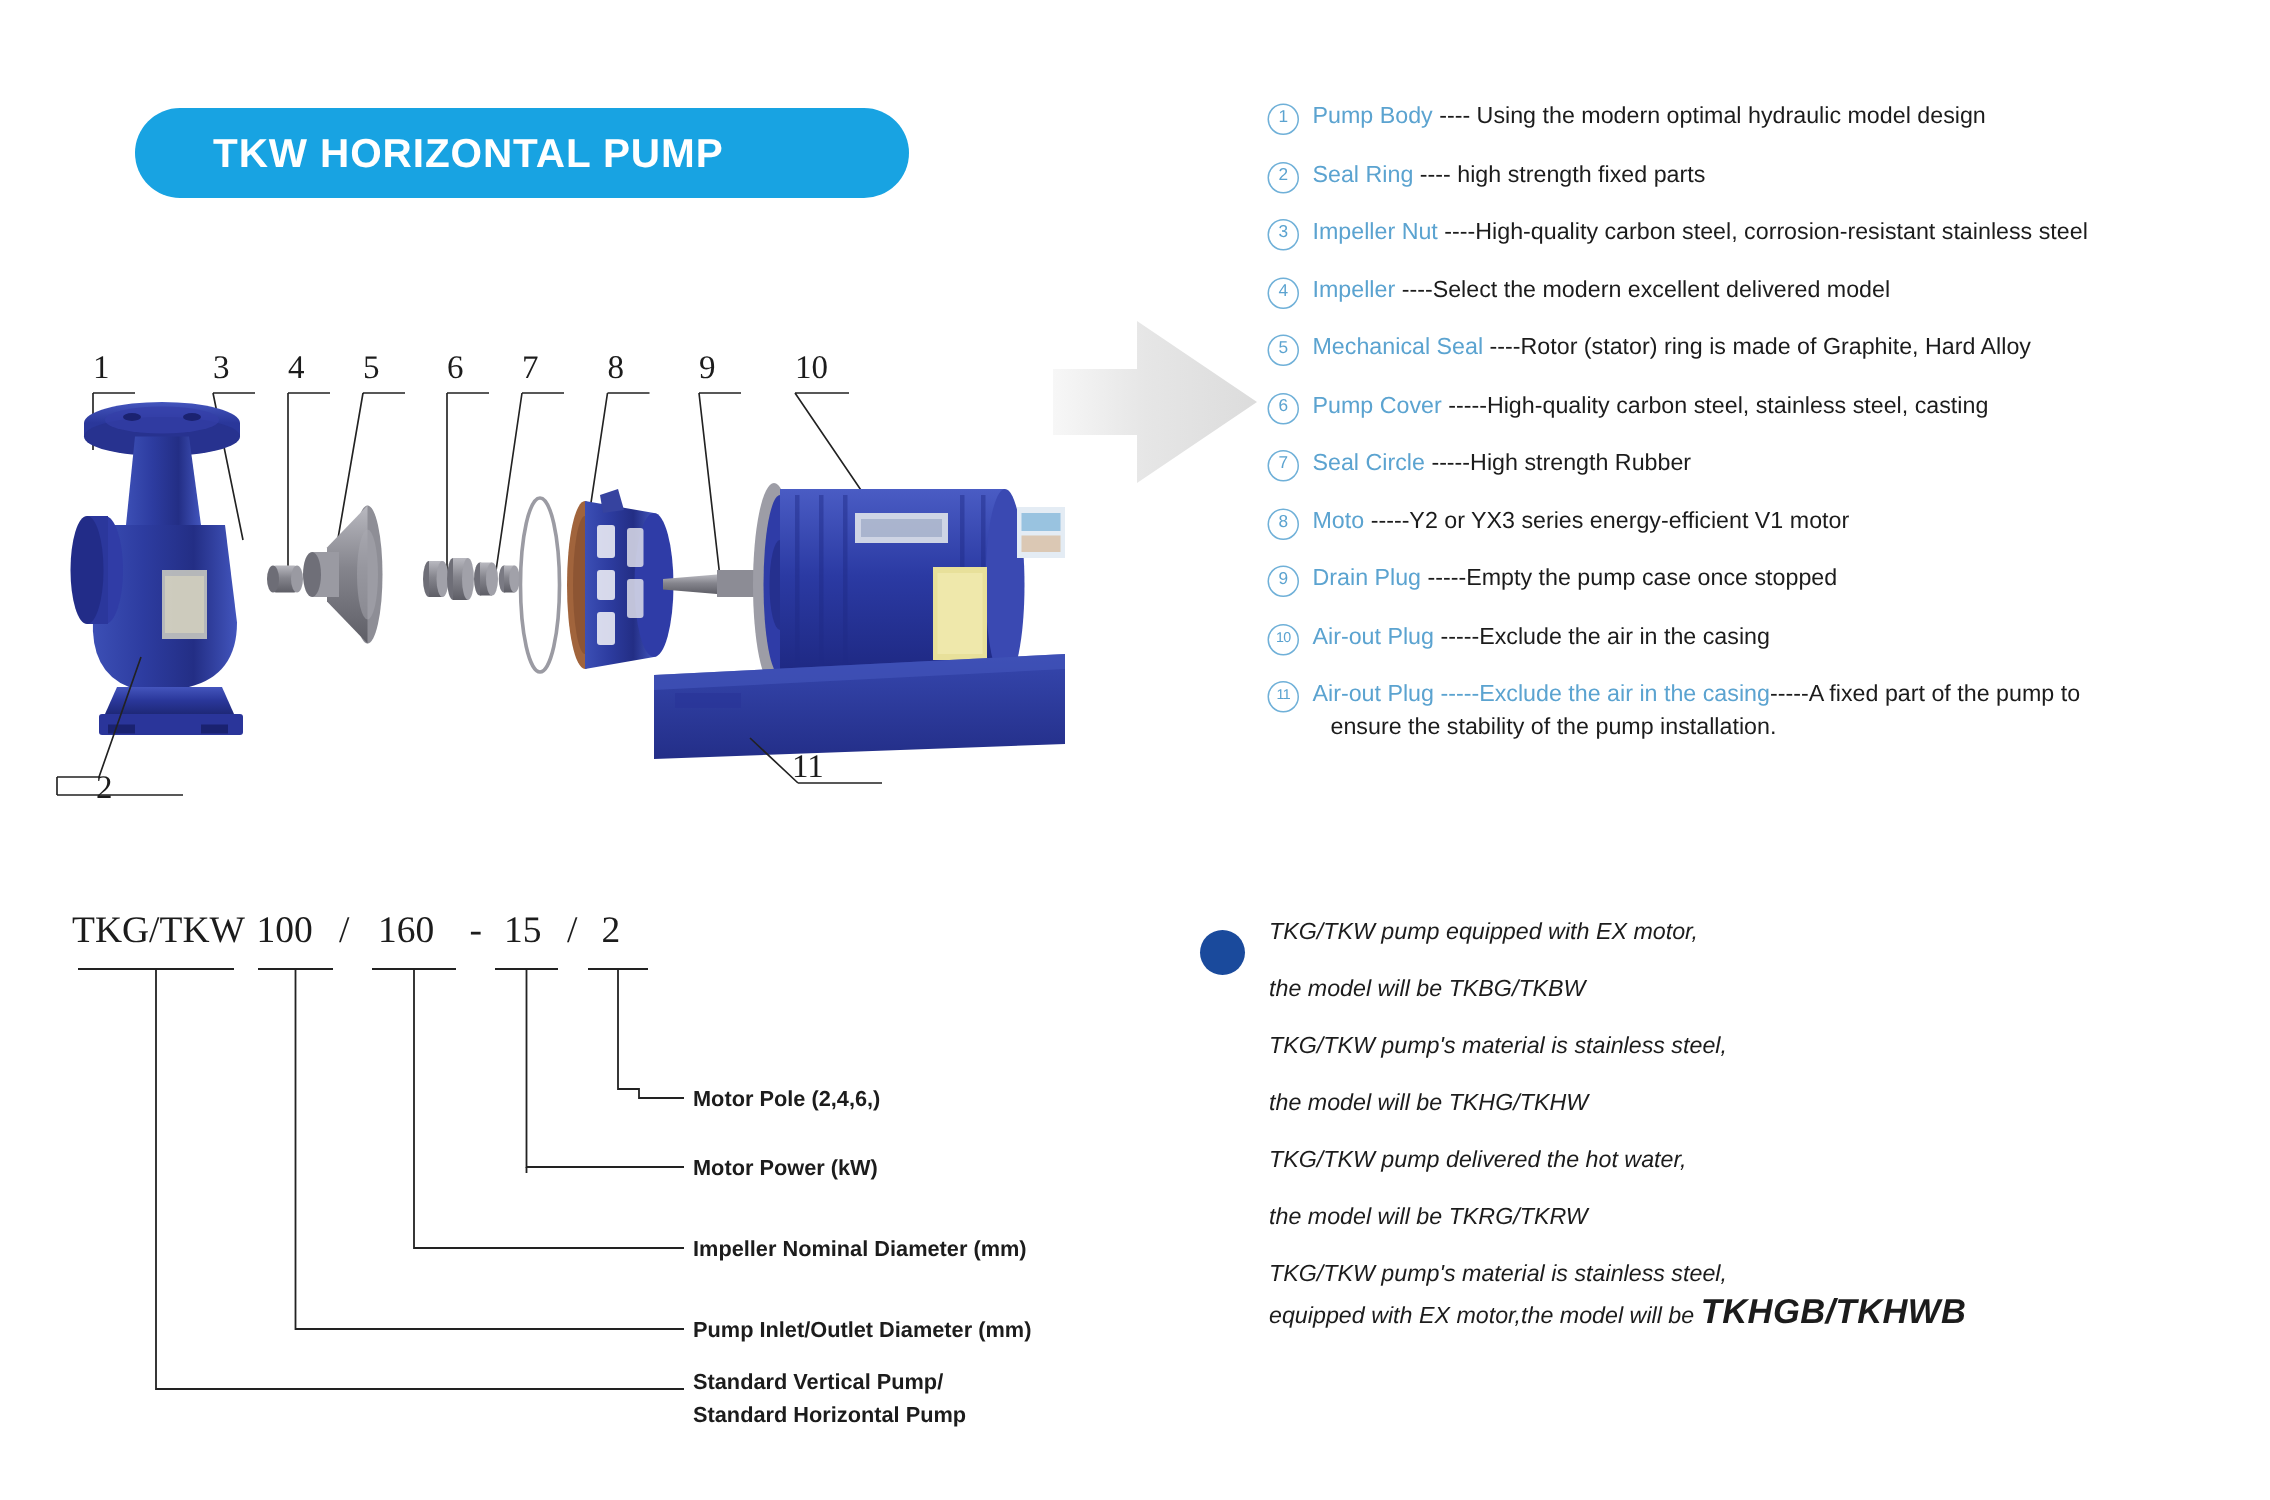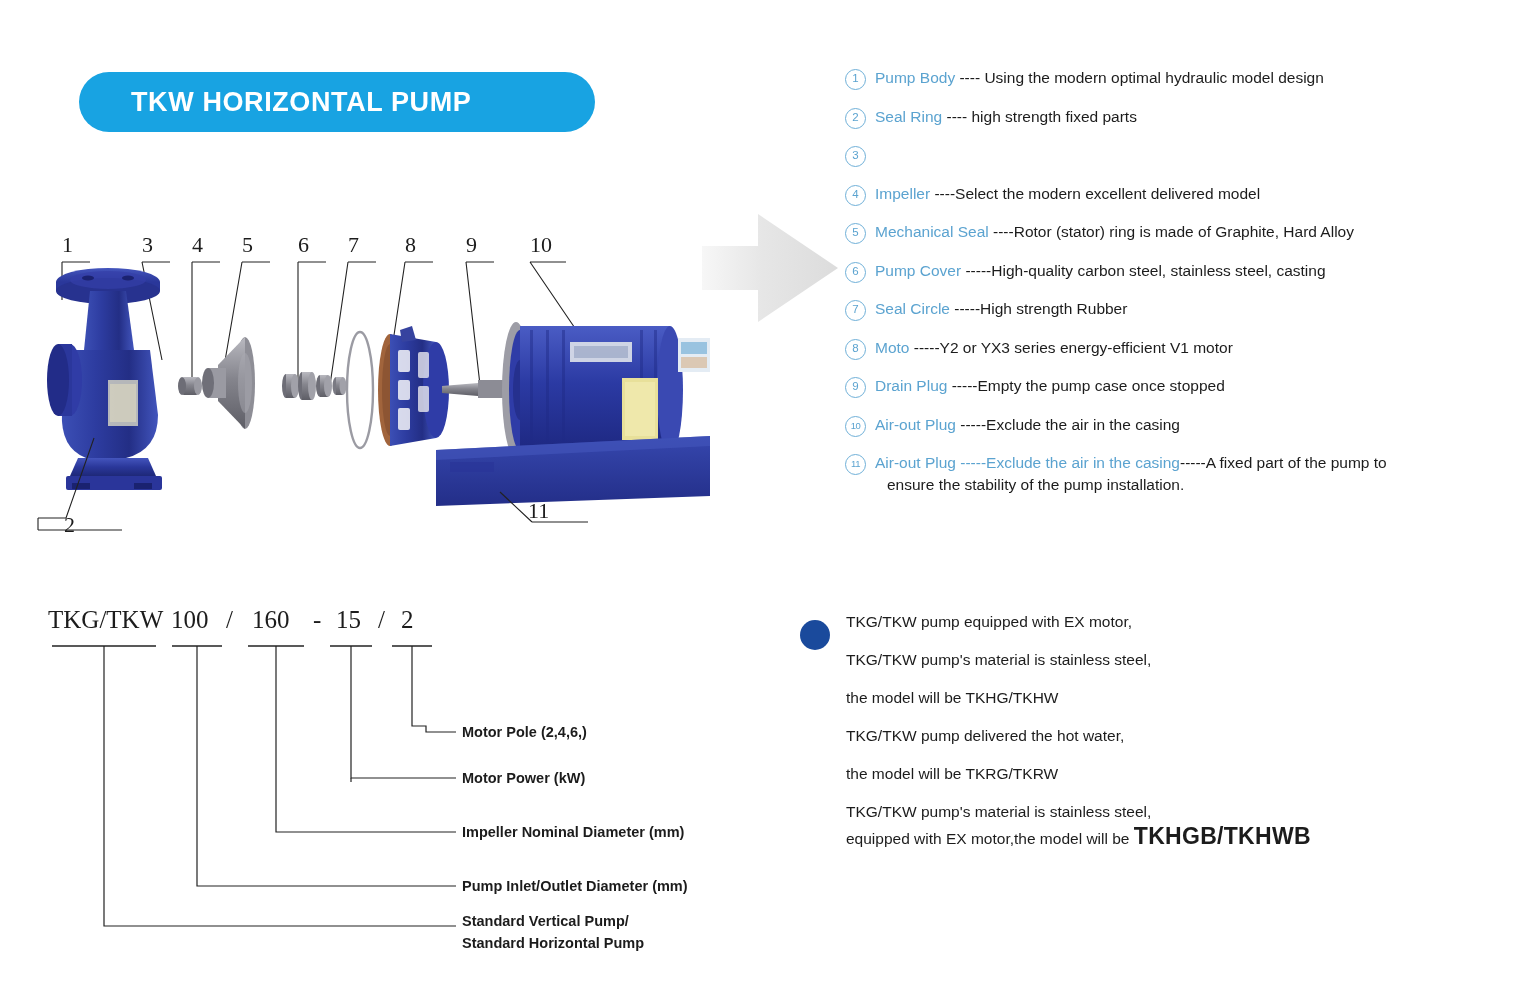--- a/index.html
+++ b/index.html
@@ -5,21 +5,21 @@
   html,body{margin:0;padding:0;}
   body{
     width:1513px;height:1000px;background:#ffffff;
     font-family:"Liberation Sans", sans-serif;
     position:relative;overflow:hidden;
   }
   .stage{position:absolute;left:0;top:0;width:1513px;height:1000px;}
 
   
   #title-banner{
-    position:absolute;left:79px;top:72px;width:516px;height:60px;
+    position:absolute;left:90px;top:72px;width:516px;height:60px;
     background:#18a3e2;border-radius:30px;
     display:flex;align-items:center;
   }
   #title-banner .title-text{
     color:#ffffff;font-size:27px;font-weight:bold;letter-spacing:.6px;
     padding-left:52px;font-family:"Liberation Sans", sans-serif;
   }
 
   
   #exploded-diagram{position:absolute;left:30px;top:200px;width:680px;height:370px;}
@@ -52,21 +52,21 @@
     font-family:"Liberation Serif", serif;
     font-size:25px;fill:#1c1c1c;
   }
   .code-sep{font-family:"Liberation Serif", serif;font-size:25px;fill:#1c1c1c;}
   .callout-label{
     font-family:"Liberation Sans", sans-serif;
     font-size:14.5px;fill:#1c1c1c;font-weight:600;
   }
 
   
-  #notes{position:absolute;left:800px;top:612px;width:640px;}
+  #notes{position:absolute;left:800px;top:612px;width:640px;font-style:italic;}
   #notes .bullet-dot{
     position:absolute;left:0;top:8px;width:30px;height:30px;border-radius:50%;
     background:#1a4a9c;
   }
   .notes-body{margin-left:46px;}
   .note-line{font-size:15.5px;color:#1c1c1c;line-height:20px;margin-bottom:18px;}
   .note-line.tight{margin-bottom:18px;}
   .note-line .big{font-size:23px;font-weight:bold;letter-spacing:.3px;}
   .note-line .sub{display:block;margin-top:4px;}
 </style>
@@ -279,20 +279,23 @@
 
     <div class="legend-row">
       <span class="legend-num">2</span>
       <span class="legend-body">
         <span class="legend-name">Seal Ring</span><span class="legend-desc"> ---- high strength fixed parts</span>
       </span>
     </div>
 
     <div class="legend-row">
       <span class="legend-num">3</span>
+      <span class="legend-body">
+        <span class="legend-name">Impeller Nut</span><span class="legend-desc"> ----High-quality carbon steel, corrosion-resistant stainless steel</span>
+      </span>
     </div>
 
     <div class="legend-row">
       <span class="legend-num">4</span>
       <span class="legend-body">
         <span class="legend-name">Impeller</span><span class="legend-desc"> ----Select the modern excellent delivered model</span>
       </span>
     </div>
 
     <div class="legend-row">
@@ -387,20 +390,21 @@
       <text class="callout-label" x="414" y="291">Pump Inlet/Outlet Diameter (mm)</text>
       <text class="callout-label" x="414" y="326">Standard Vertical Pump/</text>
       <text class="callout-label" x="414" y="348">Standard  Horizontal Pump</text>
     </svg>
   </div>
 
   <div id="notes">
     <span class="bullet-dot"></span>
     <div class="notes-body">
       <div class="note-line">TKG/TKW pump equipped with EX motor,</div>
+      <div class="note-line">the model will be TKBG/TKBW</div>
       <div class="note-line">TKG/TKW pump's material is stainless steel,</div>
       <div class="note-line">the model will be TKHG/TKHW</div>
       <div class="note-line">TKG/TKW pump delivered the hot water,</div>
       <div class="note-line">the model will be TKRG/TKRW</div>
       <div class="note-line tight">
         <span>TKG/TKW pump's material is stainless steel,</span>
         <span class="sub"><span>equipped with EX motor,the model will be </span><span class="big">TKHGB/TKHWB</span></span>
       </div>
     </div>
   </div>

